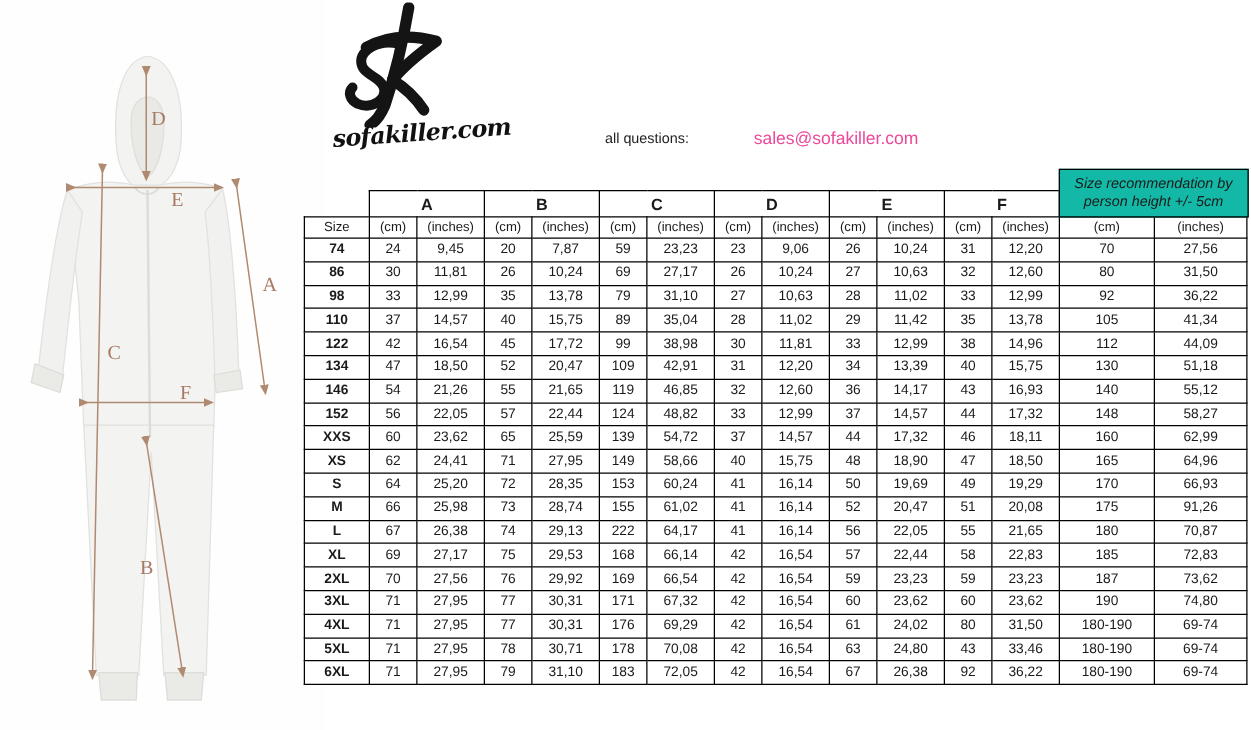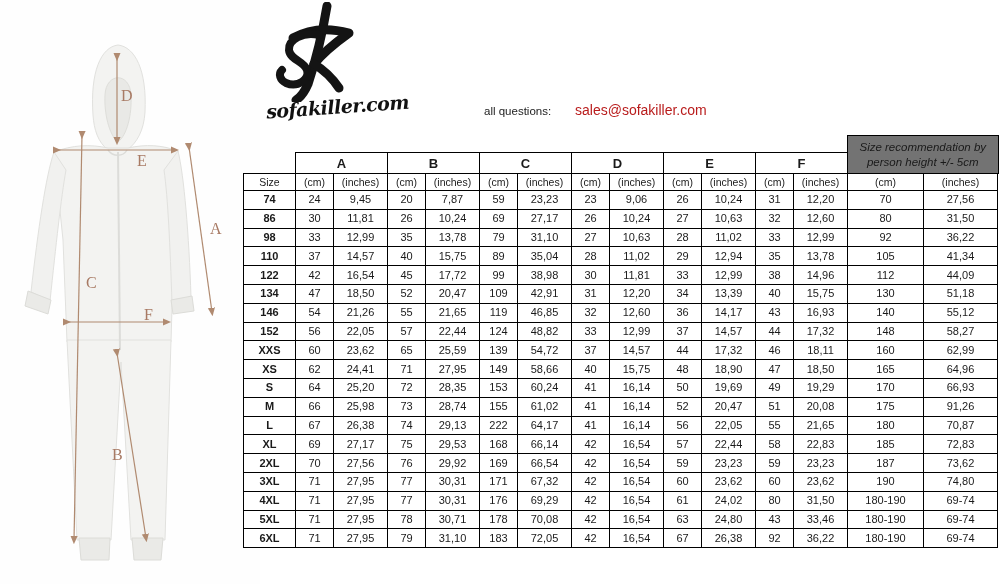--- a/index.html
+++ b/index.html
@@ -22,40 +22,40 @@
 
   
   .logo { position:absolute; left:263px; top:2px; width:135px; height:100px; }
   .site-script {
     position:absolute; left:266px; top:96px; width:130px;
     font-family:"DejaVu Serif", serif; font-style:italic; font-weight:700;
     font-size:19px; letter-spacing:-0.5px; color:#111;
     transform:rotate(-4deg);
   }
   .contact-label { position:absolute; left:484px; top:105px; font-size:11.5px; color:#222; }
-  .contact-email { position:absolute; left:575px; top:102px; font-size:14px; color:#b91c1c; }
+  .contact-email { position:absolute; left:603px; top:102px; font-size:14px; color:#ec4899; }
 
   
   table.size-table {
     position:absolute; left:243px; top:152px;
     border-collapse:collapse; table-layout:fixed;
   }
   .size-table th, .size-table td {
     border:1px solid #000; padding:0; text-align:center;
     font-size:11px; line-height:1; background:#fff;
   }
   .size-table thead tr.grp th { height:21px; font-size:13px; font-weight:bold; }
   .size-table thead tr.units th { height:17px; font-size:10.5px; font-weight:normal; }
   .size-table tbody td, .size-table tbody th { height:18.8px; font-weight:normal; }
   .size-table tbody th { font-weight:bold; }
   .size-table th.blank { border:none; background:transparent; }
   .size-table th.rec-wrap { position:relative; border:none; }
   .rec-box {
     position:absolute; left:-1px; right:-1px; bottom:-1px; height:39px;
-    border:1px solid #000; background:#737373;
+    border:1px solid #000; background:#14b8a6;
     display:flex; align-items:center; justify-content:center;
     font-style:italic; font-weight:normal; font-size:11.5px;
     line-height:1.3; padding:0 6px; text-align:center;
   }
 </style>
 </head>
 <body>
 
 <div class="figure">
   <svg width="260" height="584" viewBox="0 0 260 584">
@@ -225,21 +225,21 @@
         <th>110</th>
         <td>37</td>
         <td>14,57</td>
         <td>40</td>
         <td>15,75</td>
         <td>89</td>
         <td>35,04</td>
         <td>28</td>
         <td>11,02</td>
         <td>29</td>
-        <td>12,94</td>
+        <td>11,42</td>
         <td>35</td>
         <td>13,78</td>
         <td>105</td>
         <td>41,34</td>
       </tr>
       <tr>
         <th>122</th>
         <td>42</td>
         <td>16,54</td>
         <td>45</td>

